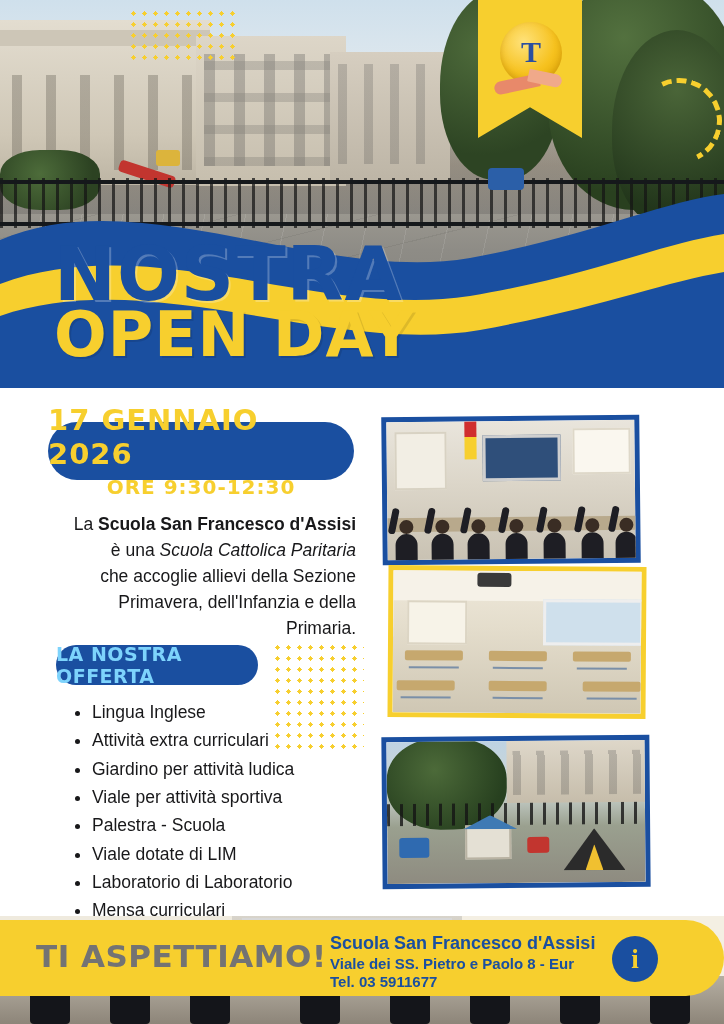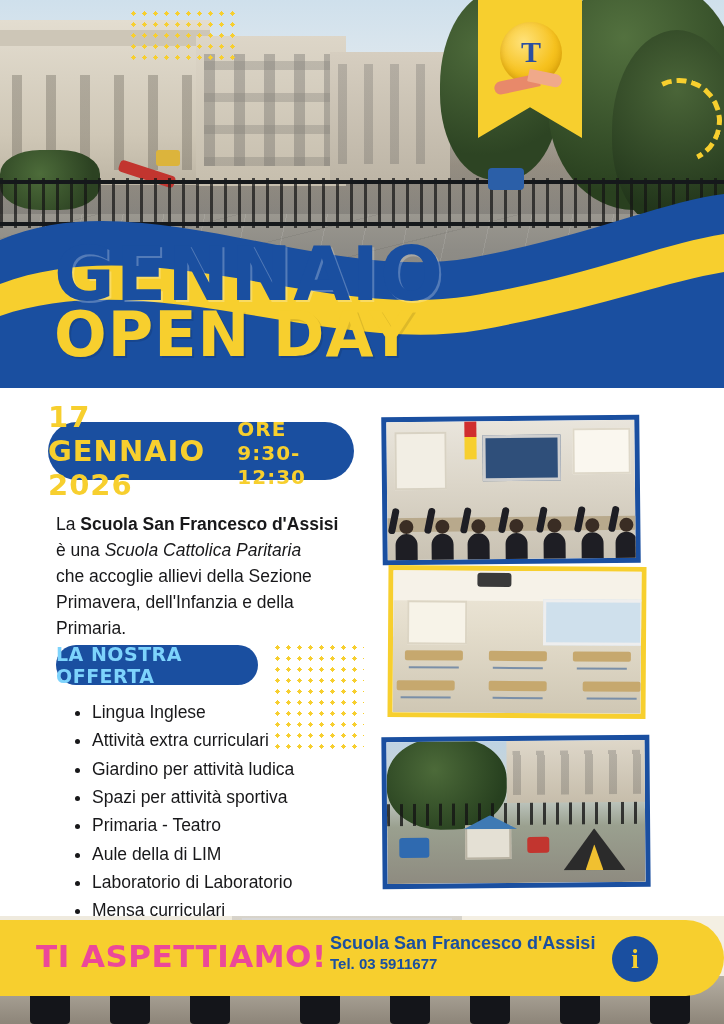--- a/index.html
+++ b/index.html
@@ -195,36 +195,36 @@
     letter-spacing:1px; line-height:1;
     font-family:"DejaVu Sans", sans-serif;
     margin-top:-4px;
     text-shadow: 2px 2px 0 rgba(0,0,0,.10);
   }
 
   
   .date-pill {
     position:absolute; left:48px; top:422px; width:306px; height:58px;
     background:#1a4fa0; border-radius:40px; z-index:10;
-    display:flex; flex-direction:row; align-items:center; justify-content:center;
+    display:flex; flex-direction:column; align-items:center; justify-content:center;
     color:#f7cf2e;
   }
   .date-main {
     font-size:29px; font-weight:bold; letter-spacing:1px;
     font-family:"DejaVu Sans", sans-serif;
   }
   .date-time {
     font-size:20px; font-weight:bold; letter-spacing:1px; margin-top:4px;
     font-family:"DejaVu Sans", sans-serif;
   }
 
   
   .intro {
     position:absolute; left:56px; top:512px; width:300px; z-index:10;
-    font-size:17.5px; line-height:1.48; color:#18181a;
+    font-size:17.5px; line-height:1.48; color:#18181a;text-align:right;
   }
   .intro b { font-weight:bold; }
   .intro i { font-style:italic; }
 
   
   .offer-pill {
     position:absolute; left:56px; top:645px; width:202px; height:40px;
     background:#1a4fa0; border-radius:22px; z-index:10;
     display:flex; align-items:center; justify-content:center;
   }
@@ -318,21 +318,21 @@
   .footer {
     position:absolute; left:0; top:920px; width:724px; height:76px; z-index:12;
   }
   .footer-yellow {
     position:absolute; left:0; top:0; width:724px; height:76px;
     background:#f7cf2e;
     border-radius: 0 40px 40px 0;
   }
   .footer-cta {
     position:absolute; left:36px; top:18px;
-    font-size:31px; font-weight:bold; color:#ec4899; letter-spacing:.5px;
+    font-size:31px; font-weight:bold; color:#737373; letter-spacing:.5px;
     font-family:"DejaVu Sans", sans-serif;
   }
   .footer-addr {
     position:absolute; left:330px; top:12px; width:300px; text-align:left; color:#1a4fa0;
   }
   .footer-addr .l1 { font-size:18px; font-weight:bold; line-height:1.25; }
   .footer-addr .l2 { font-size:15px; font-weight:bold; line-height:1.25; }
   .footer-addr .l3 { font-size:15px; font-weight:bold; line-height:1.25; }
   .info-circle {
     position:absolute; left:612px; top:16px; width:46px; height:46px; border-radius:50%;
@@ -375,21 +375,21 @@
   </div>
   <div class="logo-hand"></div>
 
   <svg class="wave" viewBox="0 0 724 200" preserveAspectRatio="none">
     <path d="M0,52 C140,-8 320,96 470,70 C590,48 660,14 724,6 L724,74 C650,84 580,116 470,134 C320,158 150,66 0,124 Z" fill="#1a4fa0"></path>
     <path d="M0,96 C150,40 320,132 470,108 C590,88 660,56 724,46 L724,112 C650,124 580,152 470,170 C320,194 150,106 0,166 Z" fill="#f7cf2e"></path>
     <path d="M0,128 C150,76 330,168 480,142 C600,120 664,94 724,84 L724,200 L0,200 Z" fill="#1a4fa0"></path>
   </svg>
 
   <div class="title-block">
-    <div class="title-school">GENNAIO</div>
+    <div class="title-school">NOSTRA</div>
     <div class="title-openday">OPEN DAY</div>
   </div>
 
   <div class="date-pill">
     <div class="date-main">17 GENNAIO 2026</div>
     <div class="date-time">ORE 9:30-12:30</div>
   </div>
 
   <div class="intro">
     <span>La </span><b>Scuola San Francesco d'Assisi</b><br>
@@ -399,23 +399,23 @@
 
   <div class="offer-pill">
     <span>LA NOSTRA OFFERTA</span>
   </div>
   <div class="dots d-mid"></div>
 
   <ul class="offer-list">
     <li>Lingua Inglese</li>
     <li>Attività extra curriculari</li>
     <li>Giardino per attività ludica</li>
-    <li>Spazi per attività sportiva</li>
-    <li>Primaria - Teatro</li>
-    <li>Aule della di LIM</li>
+    <li>Viale per attività sportiva</li>
+    <li>Palestra - Scuola</li>
+    <li>Viale dotate di LIM</li>
     <li>Laboratorio di Laboratorio</li>
     <li>Mensa curriculari</li>
   </ul>
 
   <div class="photo-card pc1">
     <div class="ph1">
       <div class="ph1-wall-a"></div>
       <div class="ph1-flag"></div>
       <div class="ph1-board"></div>
       <div class="ph1-wall-b"></div>
@@ -475,20 +475,21 @@
       <i style="left:560px"></i>
         <i style="left:650px"></i>
     </div>
   </div>
 
   <div class="footer">
     <div class="footer-yellow"></div>
     <div class="footer-cta">TI ASPETTIAMO!</div>
     <div class="footer-addr">
       <div class="l1">Scuola San Francesco d'Assisi</div>
+      <div class="l2">Viale dei SS. Pietro e Paolo 8 - Eur</div>
       <div class="l3">Tel. 03 5911677</div>
     </div>
     <div class="info-circle">
       <span>i</span>
     </div>
   </div>
 
 </div>
 
 </body></html>

